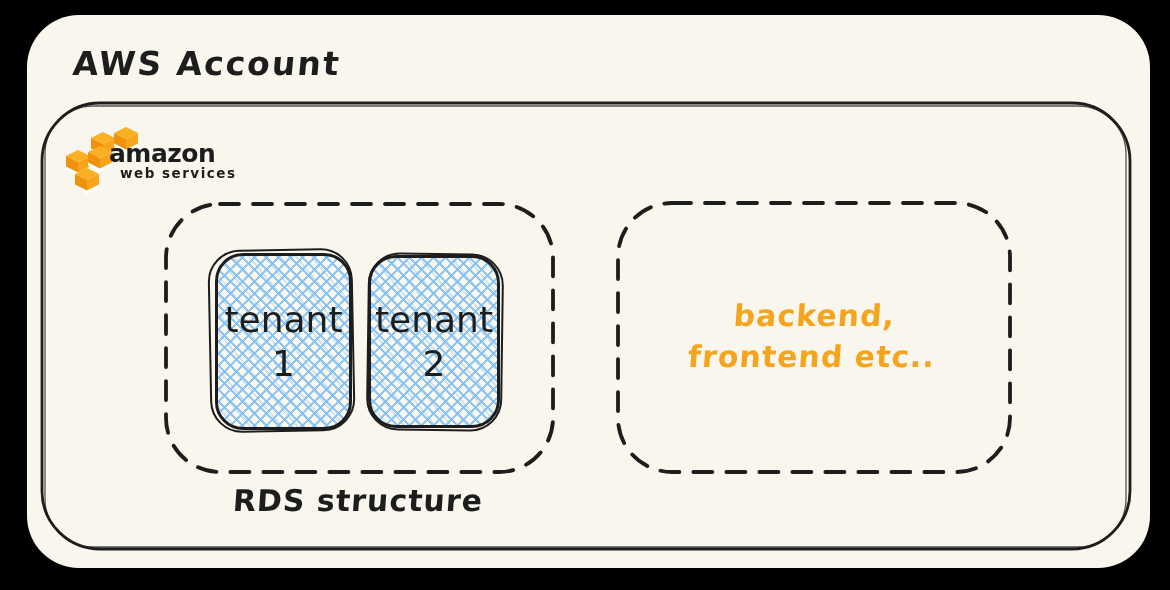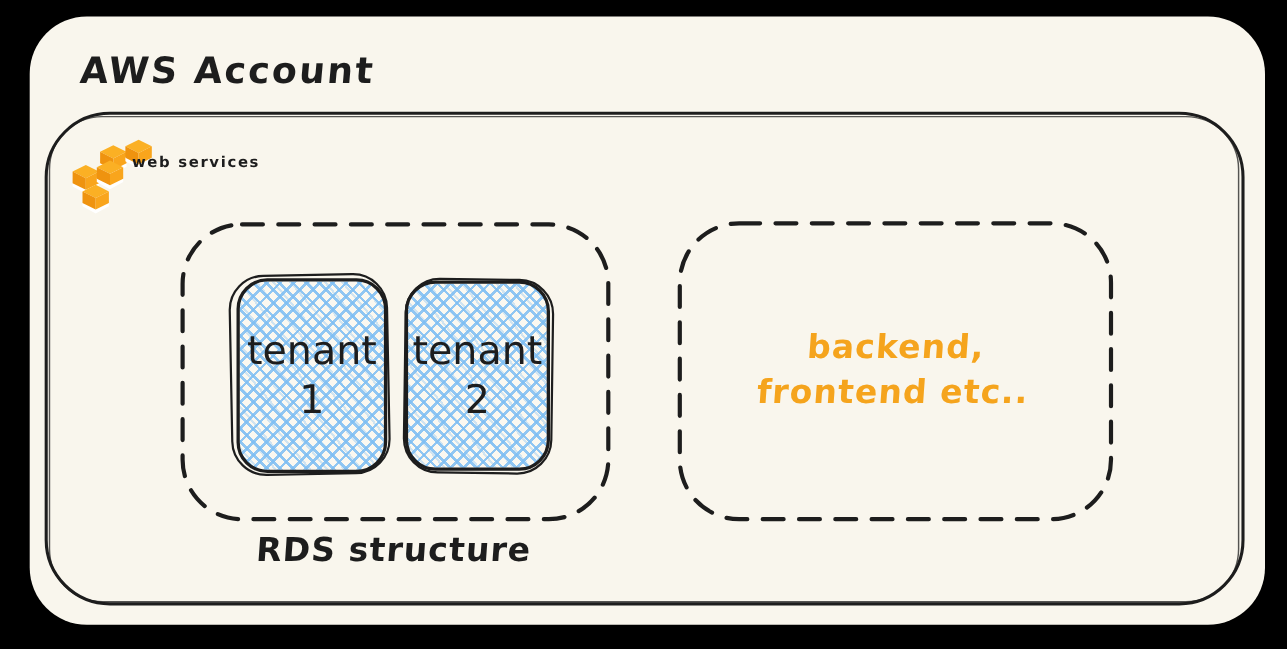--- a/index.html
+++ b/index.html
@@ -142,20 +142,21 @@
       <use href="#cube" x="126" y="137"></use>
       <use href="#cube" x="78" y="160"></use>
       <use href="#cube" x="100" y="156"></use>
       <use href="#cube" x="87" y="178"></use>
     </g>
   </svg>
 
   <div class="title">AWS Account</div>
 
   <div class="logo-text">
+    <div class="logo-line1">amazon</div>
     <div class="logo-line2">web services</div>
   </div>
 
   <div class="tenant tenant1">
     <div>
       <div>tenant</div>
       <div>1</div>
     </div>
   </div>
 

